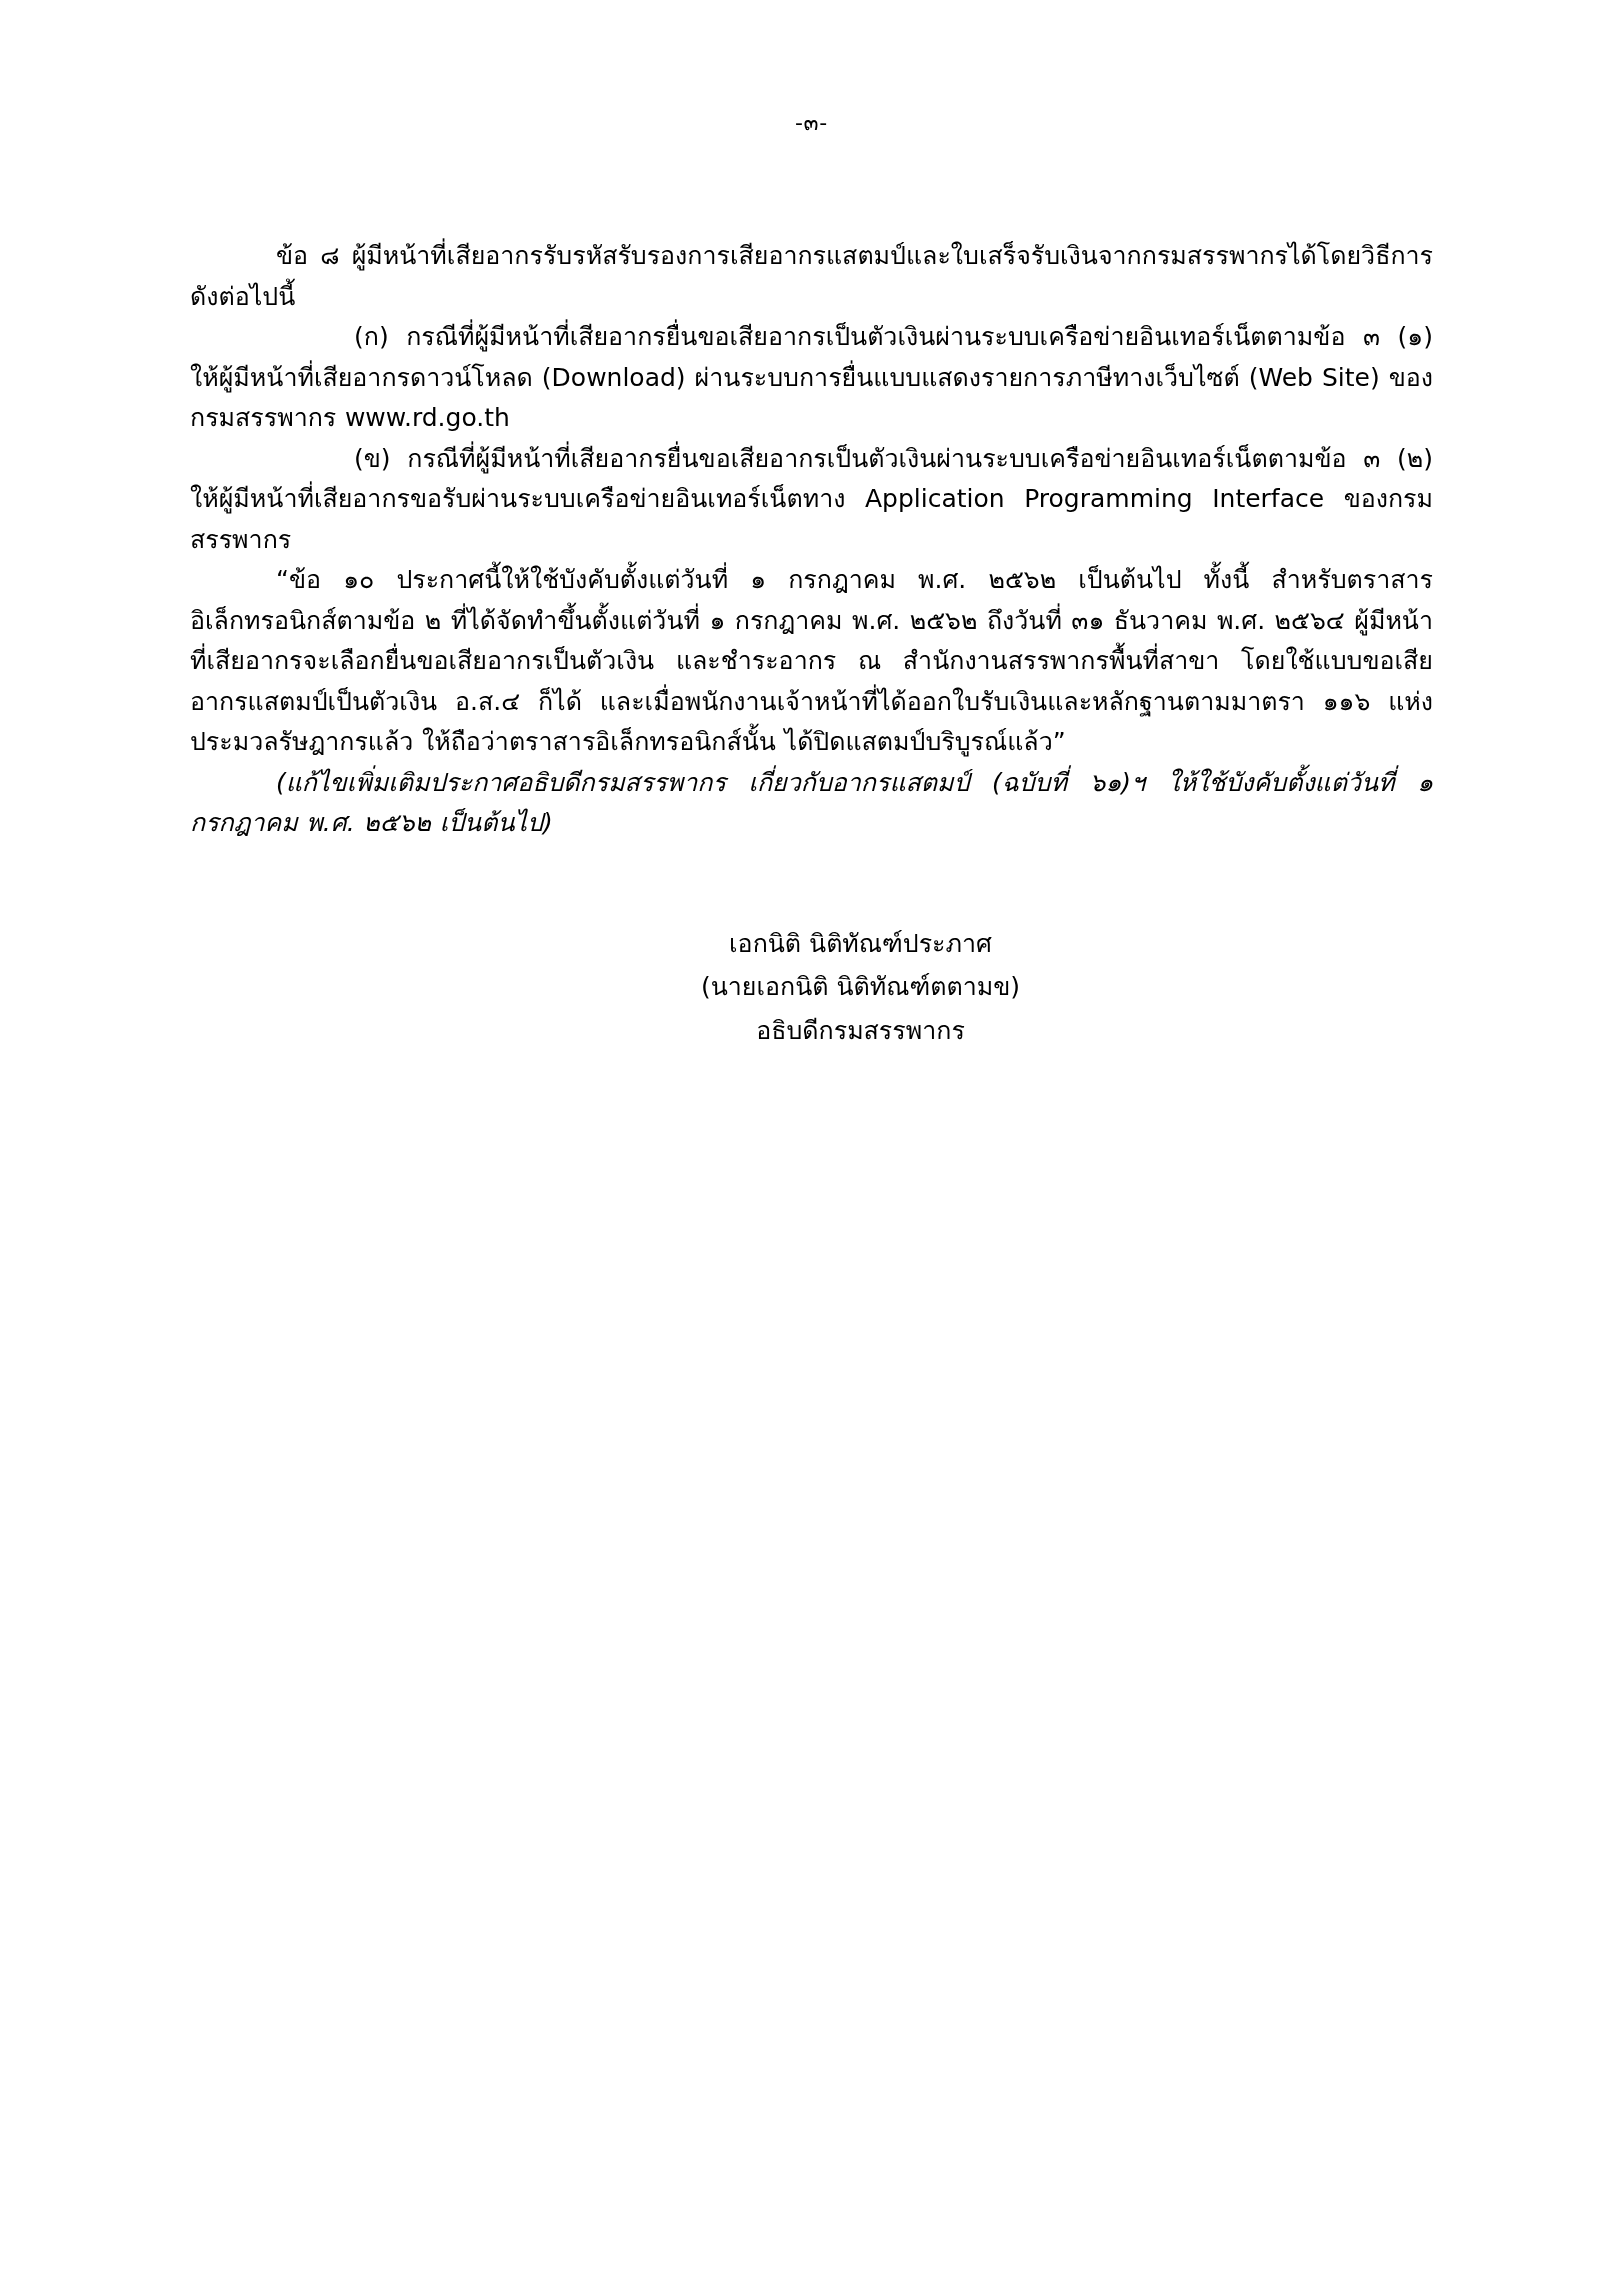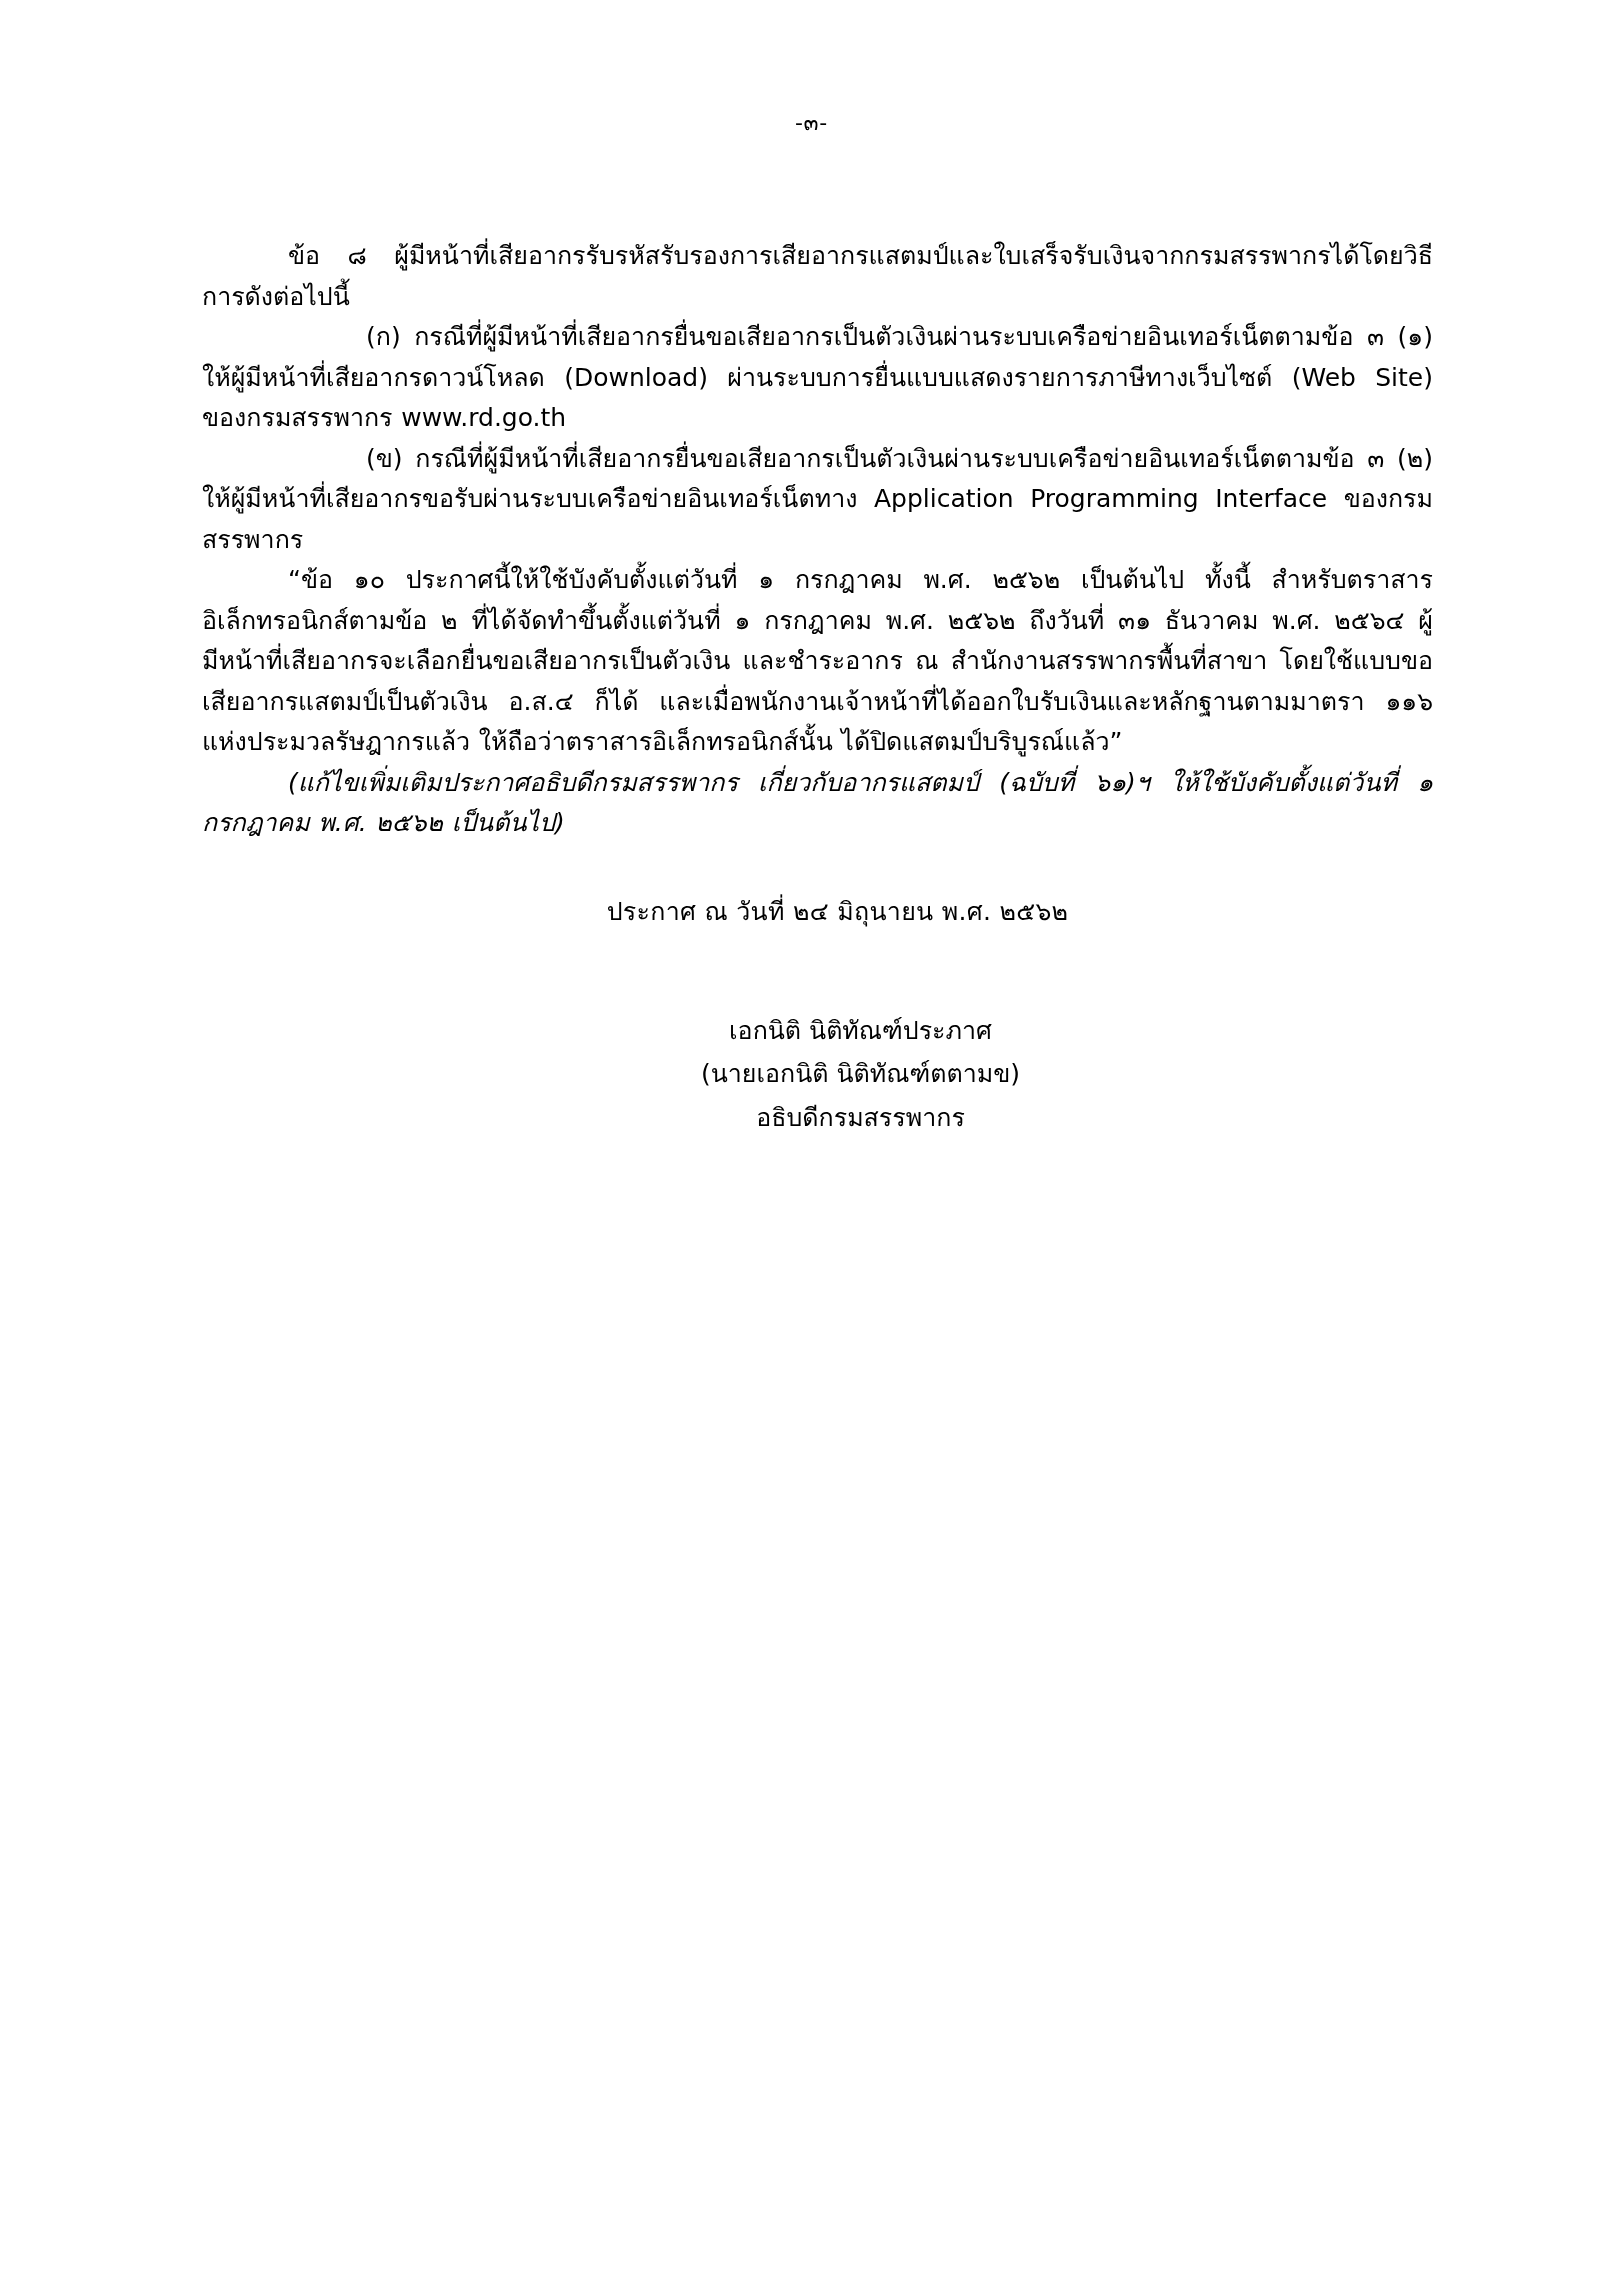--- a/index.html
+++ b/index.html
@@ -26,21 +26,21 @@
     font-size: 22px;
     letter-spacing: 0.7px;
   }
   .body-block {
     position: absolute;
     top: 236px;
     left: 190px;
     width: 1243px;
   }
   p.para {
-    margin: 0 0 0 12px;
+    margin: 0 0 0 0;
     font-size: 25px;
     line-height: 1.62;
     text-align: justify;
     text-justify: inter-word;
     word-spacing: 0.7px;
   }
   p.para.indent {
     text-indent: 86px;
   }
   p.para.indent-deep {
@@ -73,21 +73,20 @@
   <div class="page-number">-๓-</div>
 
   <div class="body-block">
 
     <p class="para indent">ข้อ ๘  ผู้มีหน้าที่เสียอากรรับรหัสรับรองการเสียอากรแสตมป์และใบเสร็จรับเงินจากกรมสรรพากรได้โดยวิธีการดังต่อไปนี้</p>
     <p class="para indent-deep">(ก) กรณีที่ผู้มีหน้าที่เสียอากรยื่นขอเสียอากรเป็นตัวเงินผ่านระบบเครือข่ายอินเทอร์เน็ตตามข้อ ๓ (๑) ให้ผู้มีหน้าที่เสียอากรดาวน์โหลด (Download) ผ่านระบบการยื่นแบบแสดงรายการภาษีทางเว็บไซต์ (Web Site) ของกรมสรรพากร www.rd.go.th</p>
     <p class="para indent-deep">(ข) กรณีที่ผู้มีหน้าที่เสียอากรยื่นขอเสียอากรเป็นตัวเงินผ่านระบบเครือข่ายอินเทอร์เน็ตตามข้อ ๓ (๒) ให้ผู้มีหน้าที่เสียอากรขอรับผ่านระบบเครือข่ายอินเทอร์เน็ตทาง Application Programming Interface ของกรมสรรพากร</p>
     <p class="para indent">“ข้อ ๑๐ ประกาศนี้ให้ใช้บังคับตั้งแต่วันที่ ๑ กรกฎาคม พ.ศ. ๒๕๖๒ เป็นต้นไป ทั้งนี้ สำหรับตราสารอิเล็กทรอนิกส์ตามข้อ ๒ ที่ได้จัดทำขึ้นตั้งแต่วันที่ ๑ กรกฎาคม พ.ศ. ๒๕๖๒ ถึงวันที่ ๓๑ ธันวาคม พ.ศ. ๒๕๖๔ ผู้มีหน้าที่เสียอากรจะเลือกยื่นขอเสียอากรเป็นตัวเงิน และชำระอากร ณ สำนักงานสรรพากรพื้นที่สาขา โดยใช้แบบขอเสียอากรแสตมป์เป็นตัวเงิน อ.ส.๔ ก็ได้ และเมื่อพนักงานเจ้าหน้าที่ได้ออกใบรับเงินและหลักฐานตามมาตรา ๑๑๖ แห่งประมวลรัษฎากรแล้ว ให้ถือว่าตราสารอิเล็กทรอนิกส์นั้น ได้ปิดแสตมป์บริบูรณ์แล้ว”</p>
     <p class="para indent italic">(แก้ไขเพิ่มเติมประกาศอธิบดีกรมสรรพากร เกี่ยวกับอากรแสตมป์ (ฉบับที่ ๖๑)ฯ ให้ใช้บังคับตั้งแต่วันที่ ๑ กรกฎาคม พ.ศ. ๒๕๖๒ เป็นต้นไป)</p>
 
-    <div class="announce-line">ประกาศ ณ วันที่  ๒๔  มิถุนายน  พ.ศ. ๒๕๖๒</div>
 
     <div class="signature-block">
       <span class="sig-line">เอกนิติ  นิติทัณฑ์ประภาศ</span>
       <span class="sig-line">(นายเอกนิติ  นิติทัณฑ์ตตามข)</span>
       <span class="sig-line">อธิบดีกรมสรรพากร</span>
     </div>
 
   </div>
 </div>
 

